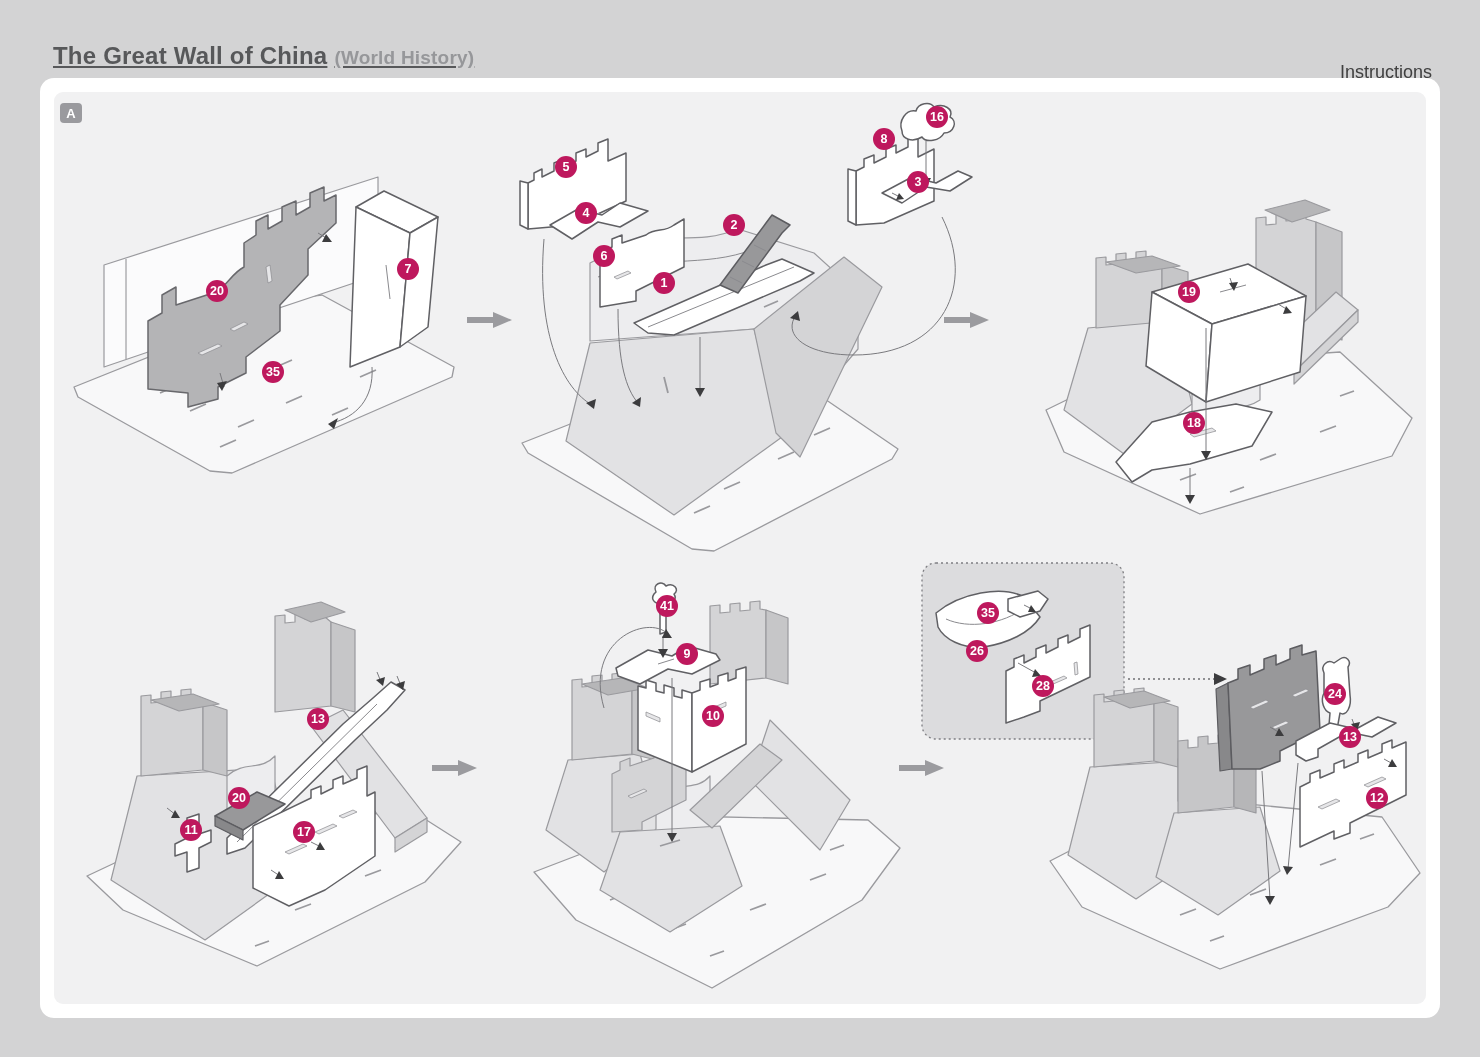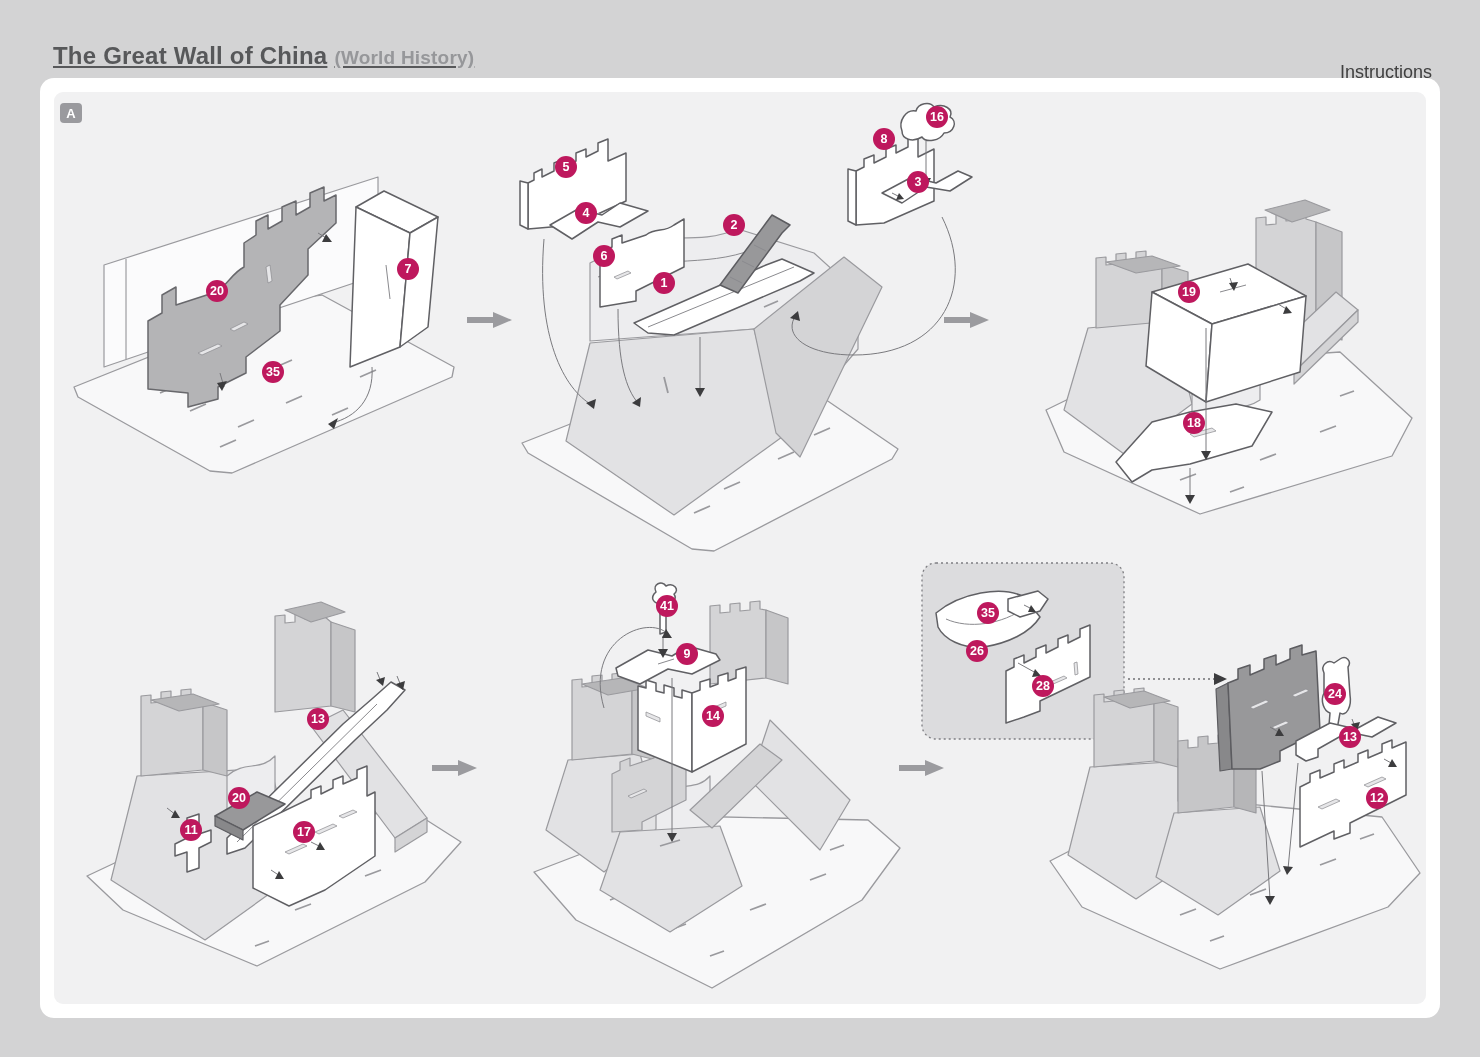--- a/index.html
+++ b/index.html
@@ -384,21 +384,21 @@
       <div class="badge" style="left:1124px;top:189px">19</div>
       <div class="badge" style="left:1129px;top:320px">18</div>
 
       <div class="badge" style="left:253px;top:616px">13</div>
       <div class="badge" style="left:174px;top:695px">20</div>
       <div class="badge" style="left:126px;top:727px">11</div>
       <div class="badge" style="left:239px;top:729px">17</div>
 
       <div class="badge" style="left:602px;top:503px">41</div>
       <div class="badge" style="left:622px;top:551px">9</div>
-      <div class="badge" style="left:648px;top:613px">14</div>
+      <div class="badge" style="left:648px;top:613px">10</div>
 
       <div class="badge" style="left:923px;top:510px">35</div>
       <div class="badge" style="left:912px;top:548px">26</div>
       <div class="badge" style="left:978px;top:583px">28</div>
       <div class="badge" style="left:1270px;top:591px">24</div>
       <div class="badge" style="left:1285px;top:634px">13</div>
       <div class="badge" style="left:1312px;top:695px">12</div>
 
     </div>
   </div>

